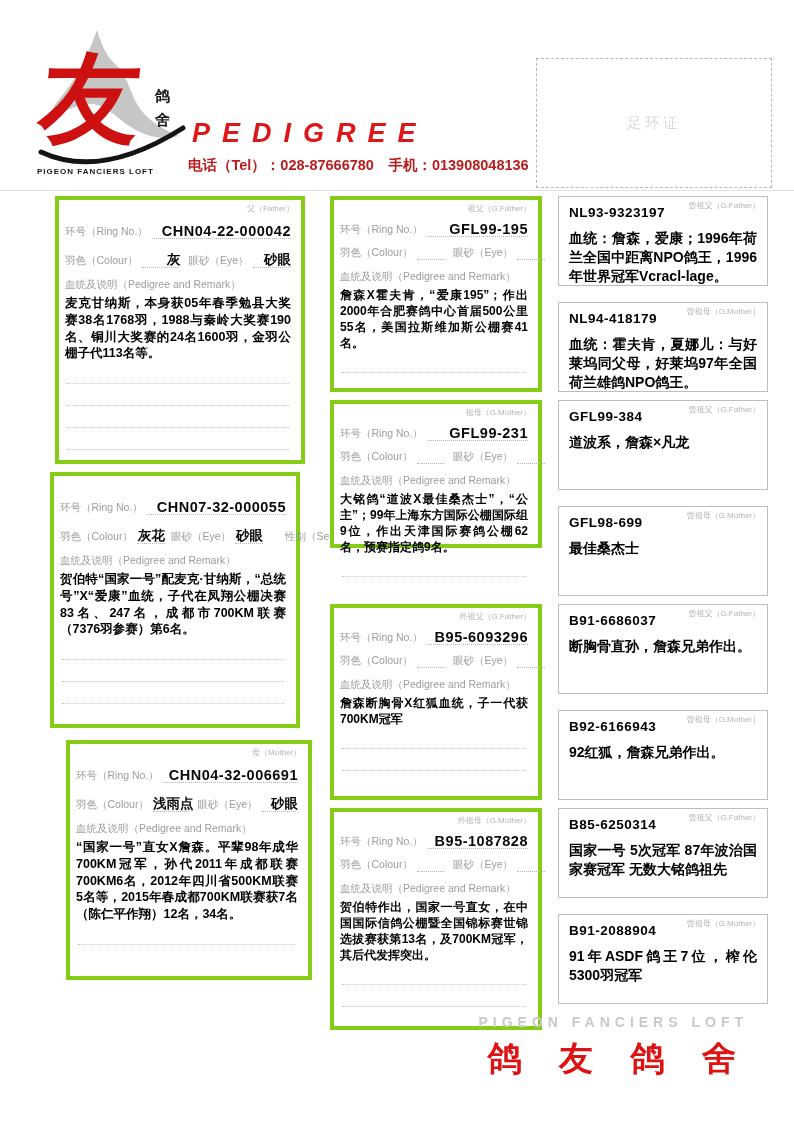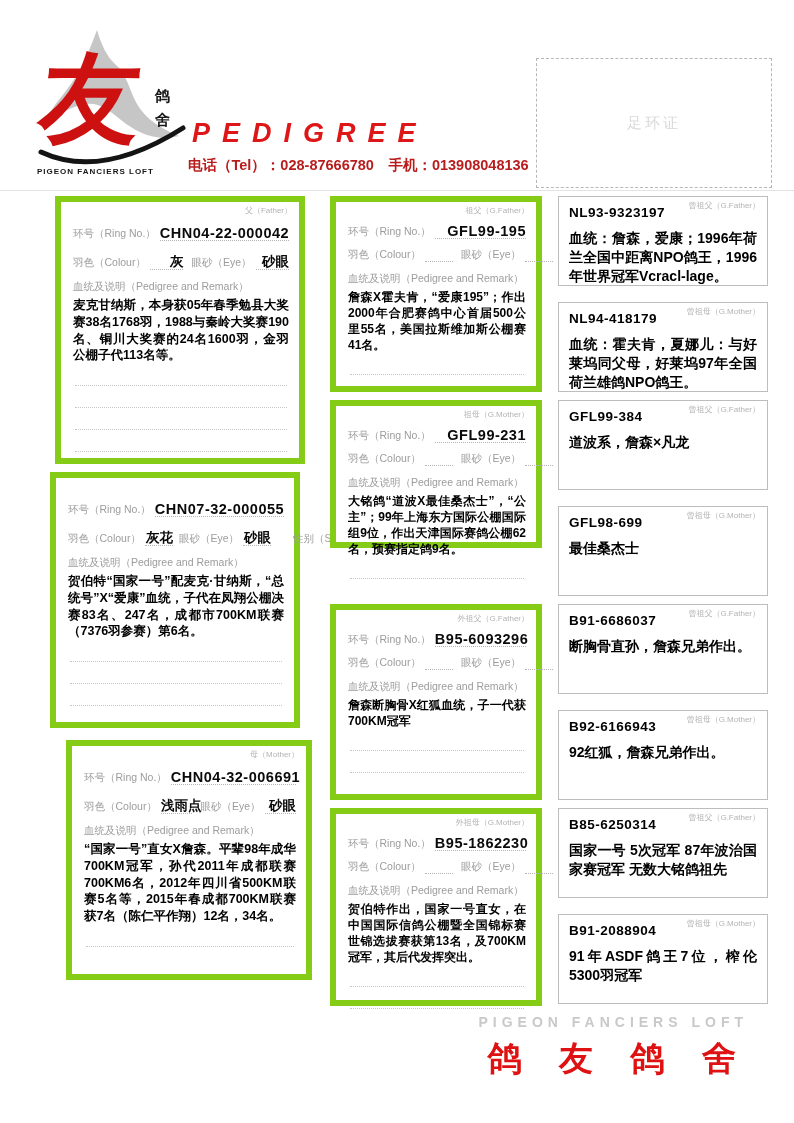--- a/index.html
+++ b/index.html
@@ -23,22 +23,22 @@
     letter-spacing:12px;color:#dd1717;white-space:nowrap;}
   .phone{position:absolute;left:188px;top:156px;font-size:14.5px;font-weight:bold;color:#b91c1c;white-space:nowrap;}
 
   .ringcert{position:absolute;left:536px;top:58px;width:234px;height:128px;
     border:1px dashed #b7b7b7;display:flex;align-items:center;justify-content:center;}
   .ringcert span{color:#d9d9d9;font-size:15px;letter-spacing:3px;}
 
   .hdr-divider{position:absolute;left:0;top:190px;width:794px;height:1px;background:#e3e3e3;}
 
   
-  .pbox{position:absolute;background:#fff;border:6px solid #84cc16;box-sizing:border-box;
-    padding:6px 10px 6px 12px;}
+  .pbox{position:absolute;background:#fff;border:4px solid #84cc16;box-sizing:border-box;
+    padding:6px 10px 6px 6px;}
   .corner{position:absolute;top:3px;right:7px;font-size:8px;color:#b3b3b3;letter-spacing:0;}
   .lab{color:#9c9c9c;font-size:10.5px;white-space:nowrap;}
   .row{display:flex;align-items:flex-end;margin-top:9px;}
   .blank{flex:1;border-bottom:1px dotted #b5b5b5;text-align:right;min-width:28px;margin-left:4px;}
   .blank .val{font-weight:bold;font-size:13.5px;color:#0a0a0a;position:relative;top:2px;white-space:nowrap;}
   .blank .ringval{font-size:14.5px;letter-spacing:0.5px;}
   .remarklab{margin-top:10px;}
   .remark{font-weight:bold;font-size:12.5px;line-height:1.34;margin-top:3px;color:#000;text-align:justify;}
   .fline{height:21px;border-bottom:1px dotted #c6c6c6;margin:0 2px;}
 
@@ -183,25 +183,25 @@
       <span class="blank"></span>
       <span class="lab" style="margin-left:8px;">眼砂（Eye）</span>
       <span class="blank"></span>
     </div>
     <div class="lab remarklab">血统及说明（Pedigree and Remark）</div>
     <div class="remark" style="font-size:12px;">詹森断胸骨X红狐血统，子一代获700KM冠军</div>
     <div class="fline"></div>
     <div class="fline"></div>
   </div>
 
-  <div class="pbox" style="left:330px;top:808px;width:212px;height:198px;">
+  <div class="pbox" style="left:330px;top:808px;width:212px;height:222px;">
     <div class="corner">外祖母（G.Mother）</div>
     <div class="row" style="margin-top:12px;">
       <span class="lab">环号（Ring No.）</span>
-      <span class="blank"><span class="val ringval">B95-1862230</span></span>
+      <span class="blank"><span class="val ringval">B95-1087828</span></span>
     </div>
     <div class="row">
       <span class="lab">羽色（Colour）</span>
       <span class="blank"></span>
       <span class="lab" style="margin-left:8px;">眼砂（Eye）</span>
       <span class="blank"></span>
     </div>
     <div class="lab remarklab">血统及说明（Pedigree and Remark）</div>
     <div class="remark" style="font-size:12px;">贺伯特作出，国家一号直女，在中国国际信鸽公棚暨全国锦标赛世锦选拔赛获第13名，及700KM冠军，其后代发挥突出。</div>
     <div class="fline"></div>

